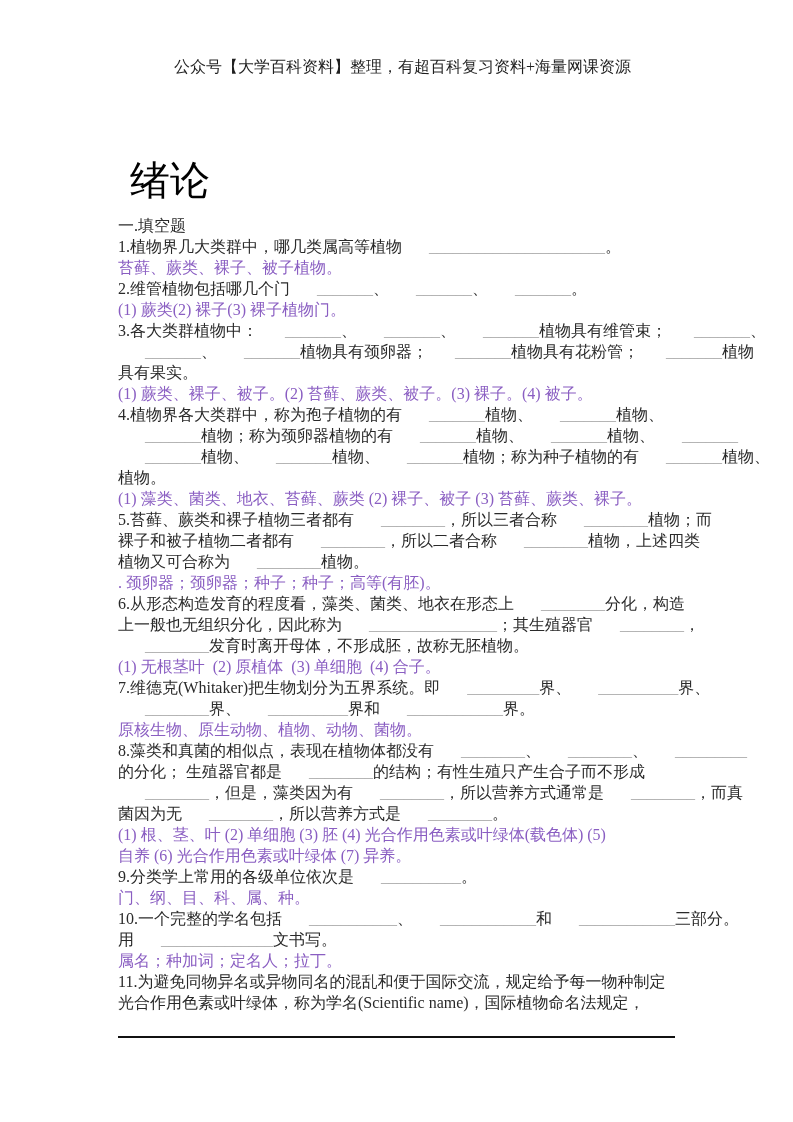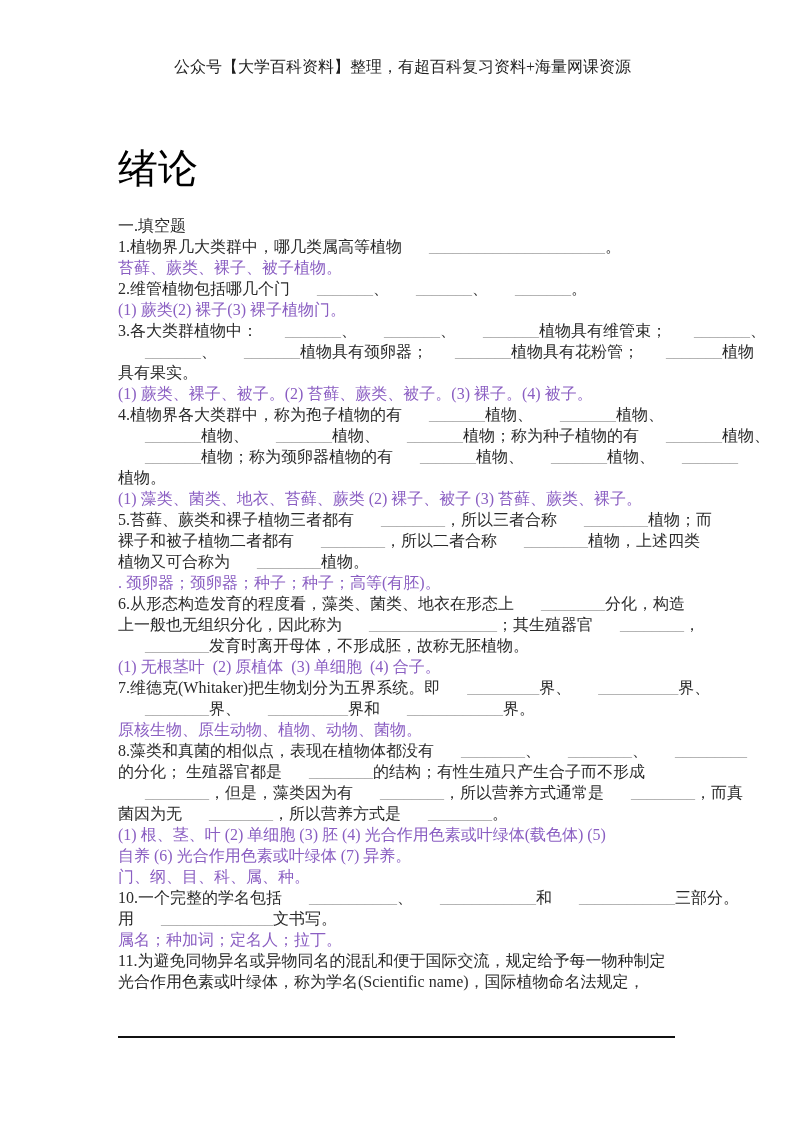--- a/index.html
+++ b/index.html
@@ -14,21 +14,21 @@
   .header-note{
     position:absolute;top:57px;left:0;right:0;
     text-align:center;
     font-size:16px;line-height:20px;
     color:#1f1f1f;
     white-space:pre;
     padding-left:12px;
   }
   .doc-title{
     position:absolute;top:138px;left:114px;
-    margin:4px;
+    margin:16px;
     font-size:40px;line-height:54px;
     font-weight:normal;
     color:#000000;
   }
   .doc-body{
     position:absolute;top:215px;left:118px;
     width:562px;
     font-family:Liberation Serif, serif;
   }
   .line{
@@ -59,41 +59,42 @@
       <div class="line heading">一.填空题</div>
       <div class="line question">1.植物界几大类群中，哪几类属高等植物<span class="blank">______________________</span>。</div>
       <div class="line answer">苔藓、蕨类、裸子、被子植物。</div>
       <div class="line question">2.维管植物包括哪几个门<span class="blank">_______</span>、<span class="blank">_______</span>、<span class="blank">_______</span>。</div>
       <div class="line answer">(1) 蕨类(2) 裸子(3) 裸子植物门。</div>
       <div class="line question">3.各大类群植物中：<span class="blank">_______</span>、<span class="blank">_______</span>、<span class="blank">_______</span>植物具有维管束；<span class="blank">_______</span>、</div>
       <div class="line question"><span class="blank">_______</span>、<span class="blank">_______</span>植物具有颈卵器；<span class="blank">_______</span>植物具有花粉管；<span class="blank">_______</span>植物</div>
       <div class="line question">具有果实。</div>
       <div class="line answer">(1) 蕨类、裸子、被子。(2) 苔藓、蕨类、被子。(3) 裸子。(4) 被子。</div>
       <div class="line question">4.植物界各大类群中，称为孢子植物的有<span class="blank">_______</span>植物、<span class="blank">_______</span>植物、</div>
+      <div class="line question"><span class="blank">_______</span>植物；称为颈卵器植物的有<span class="blank">_______</span>植物、<span class="blank">_______</span>植物、<span class="blank">_______</span></div>
       <div class="line question"><span class="blank">_______</span>植物、<span class="blank">_______</span>植物、<span class="blank">_______</span>植物；称为种子植物的有<span class="blank">_______</span>植物、</div>
-      <div class="line question"><span class="blank">_______</span>植物；称为颈卵器植物的有<span class="blank">_______</span>植物、<span class="blank">_______</span>植物、<span class="blank">_______</span></div>
       <div class="line question">植物。</div>
       <div class="line answer">(1) 藻类、菌类、地衣、苔藓、蕨类 (2) 裸子、被子 (3) 苔藓、蕨类、裸子。</div>
       <div class="line question">5.苔藓、蕨类和裸子植物三者都有<span class="blank">________</span>，所以三者合称<span class="blank">________</span>植物；而</div>
       <div class="line question">裸子和被子植物二者都有<span class="blank">________</span>，所以二者合称<span class="blank">________</span>植物，上述四类</div>
       <div class="line question">植物又可合称为<span class="blank">________</span>植物。</div>
       <div class="line answer">. 颈卵器；颈卵器；种子；种子；高等(有胚)。</div>
       <div class="line question">6.从形态构造发育的程度看，藻类、菌类、地衣在形态上<span class="blank">________</span>分化，构造</div>
       <div class="line question">上一般也无组织分化，因此称为<span class="blank">________________</span>；其生殖器官<span class="blank">________</span>，</div>
       <div class="line question"><span class="blank">________</span>发育时离开母体，不形成胚，故称无胚植物。</div>
       <div class="line answer">(1) 无根茎叶  (2) 原植体  (3) 单细胞  (4) 合子。</div>
       <div class="line question">7.维德克(Whitaker)把生物划分为五界系统。即<span class="blank">_________</span>界、<span class="blank">__________</span>界、</div>
       <div class="line question"><span class="blank">________</span>界、<span class="blank">__________</span>界和<span class="blank">____________</span>界。</div>
       <div class="line answer">原核生物、原生动物、植物、动物、菌物。</div>
       <div class="line question">8.藻类和真菌的相似点，表现在植物体都没有<span class="blank">________</span>、<span class="blank">________</span>、<span class="blank">_________</span></div>
       <div class="line question">的分化； 生殖器官都是<span class="blank">________</span>的结构；有性生殖只产生合子而不形成</div>
       <div class="line question"><span class="blank">________</span>，但是，藻类因为有<span class="blank">________</span>，所以营养方式通常是<span class="blank">________</span>，而真</div>
       <div class="line question">菌因为无<span class="blank">________</span>，所以营养方式是<span class="blank">________</span>。</div>
       <div class="line answer">(1) 根、茎、叶 (2) 单细胞 (3) 胚 (4) 光合作用色素或叶绿体(载色体) (5)</div>
       <div class="line answer">自养 (6) 光合作用色素或叶绿体 (7) 异养。</div>
+      <div class="line question">9.分类学上常用的各级单位依次是<span class="blank">__________</span>。</div>
       <div class="line answer">门、纲、目、科、属、种。</div>
       <div class="line question">10.一个完整的学名包括<span class="blank">___________</span>、<span class="blank">____________</span>和<span class="blank">____________</span>三部分。</div>
       <div class="line question">用<span class="blank">______________</span>文书写。</div>
       <div class="line answer">属名；种加词；定名人；拉丁。</div>
       <div class="line question">11.为避免同物异名或异物同名的混乱和便于国际交流，规定给予每一物种制定</div>
       <div class="line question">光合作用色素或叶绿体，称为学名(Scientific name)，国际植物命名法规定，</div>
     </div>
 
   <div class="footer-divider"></div>
 </div>

